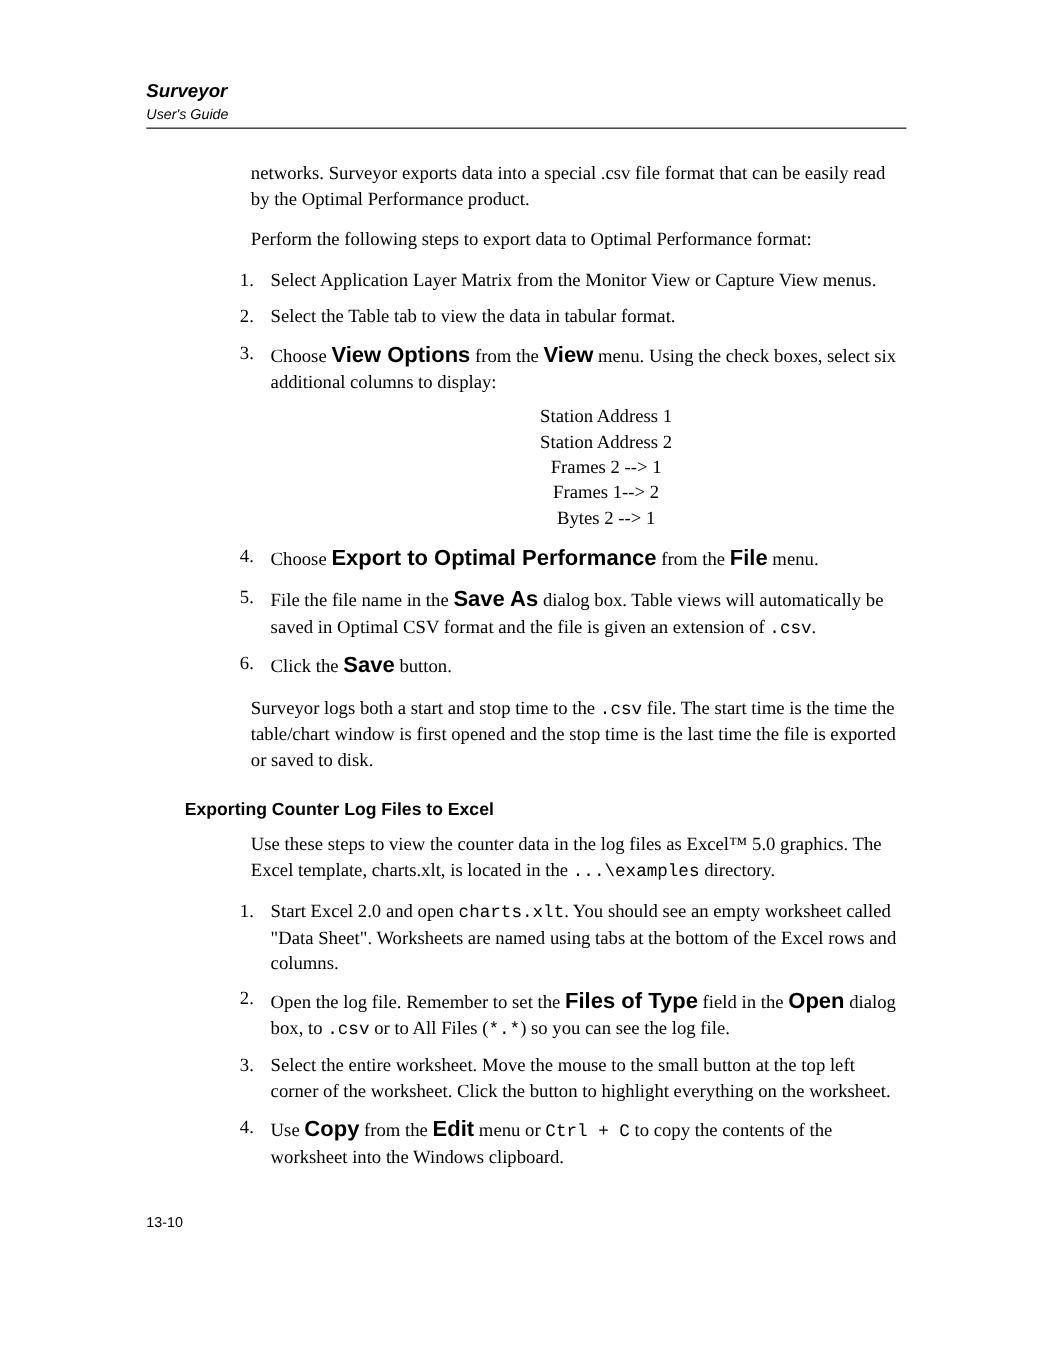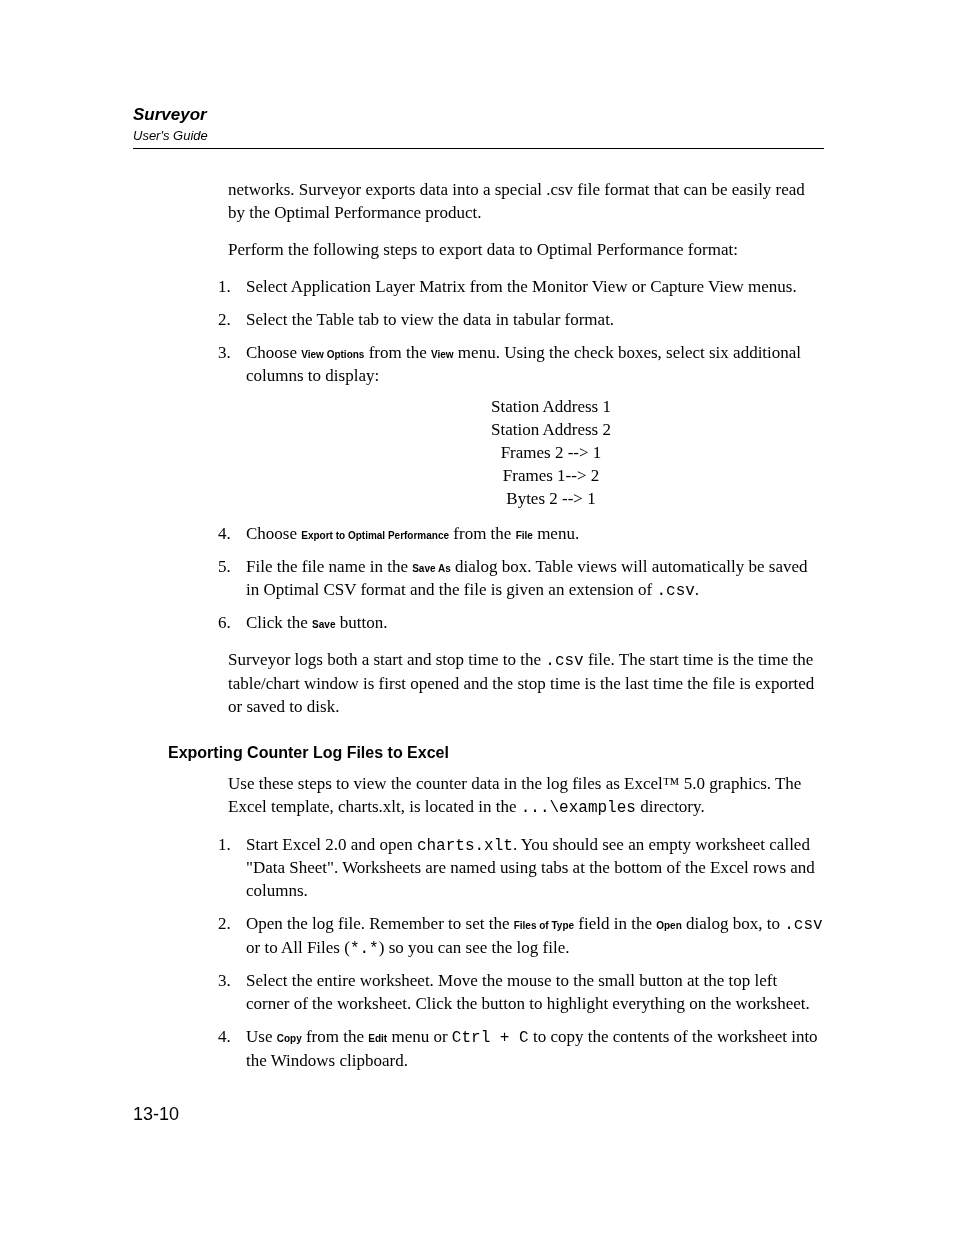--- a/index.html
+++ b/index.html
@@ -9,21 +9,21 @@
     font-family: "Times New Roman", Times, serif;
     font-size: 17px;
     color: #000;
     line-height: 1.35;
     width: 954px;
     height: 1235px;
     position: relative;
     box-sizing: border-box;
   }
   .page {
-    padding: 104px 130px 0 133px;
+    padding: 72px 130px 0 133px;
     box-sizing: border-box;
   }
   .header {
     border-bottom: 1.5px solid #000;
     padding-bottom: 4px;
     margin-bottom: 30px;
   }
   .header-title {
     font-weight: bold;
     font-style: italic;
@@ -61,40 +61,40 @@
     margin: 8px 0 2px 32px;
     line-height: 1.35;
   }
   .sublist div {
     margin-bottom: 0;
     text-align: center;
   }
   .ui-bold {
     font-family: Arial, Helvetica, sans-serif;
     font-weight: bold;
-    font-size: 10px;
+    font-size: 20px;
   }
   .mono {
     font-family: "Courier New", Courier, monospace;
     font-size: 16px;
   }
   .section-heading {
     font-family: Arial, Helvetica, sans-serif;
     font-weight: bold;
     font-size: 16px;
     margin-left: -50px;
     margin-top: 23px;
     margin-bottom: 10px;
   }
   .page-number {
     position: absolute;
     left: 133px;
     top: 1102px;
     font-family: Arial, Helvetica, sans-serif;
-    font-size: 18px;
+    font-size: 13px;
   }
 </style>
 </head>
 <body>
 
 <div class="page">
 
   <div class="header">
     <div class="header-title">Surveyor</div>
     <div class="header-sub">User's Guide</div>

